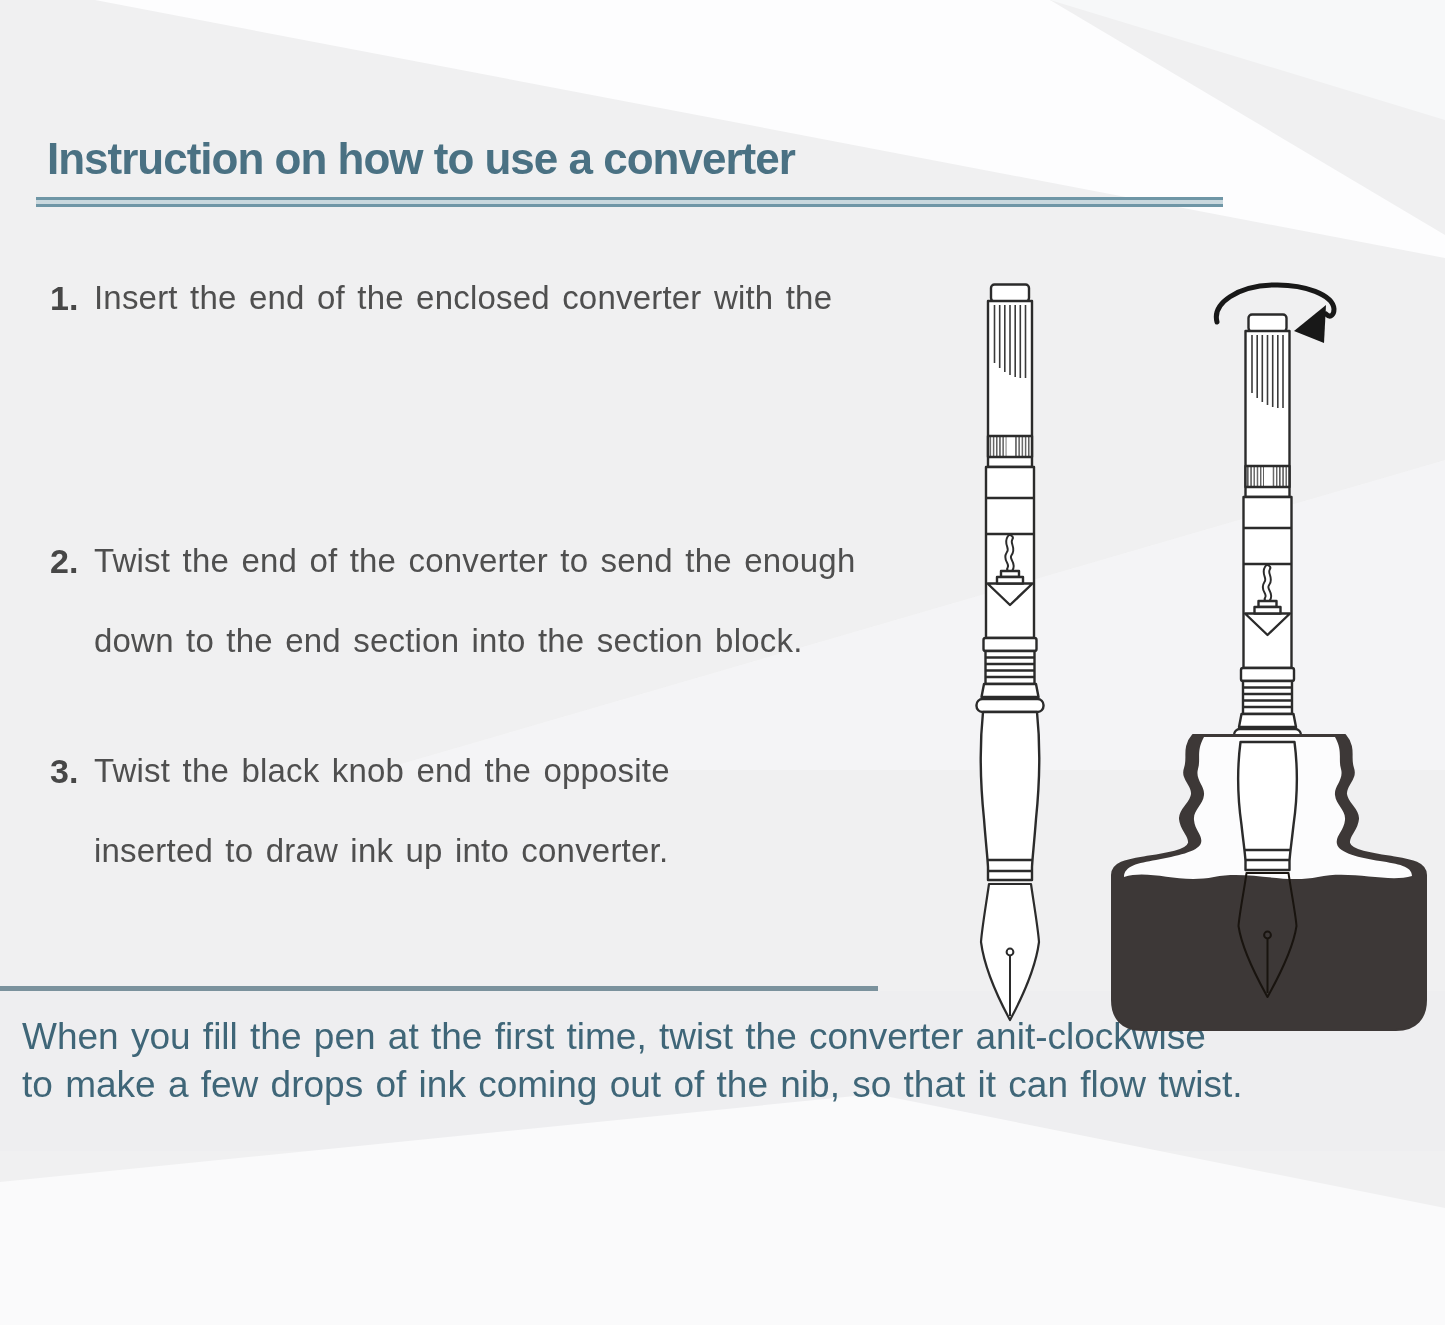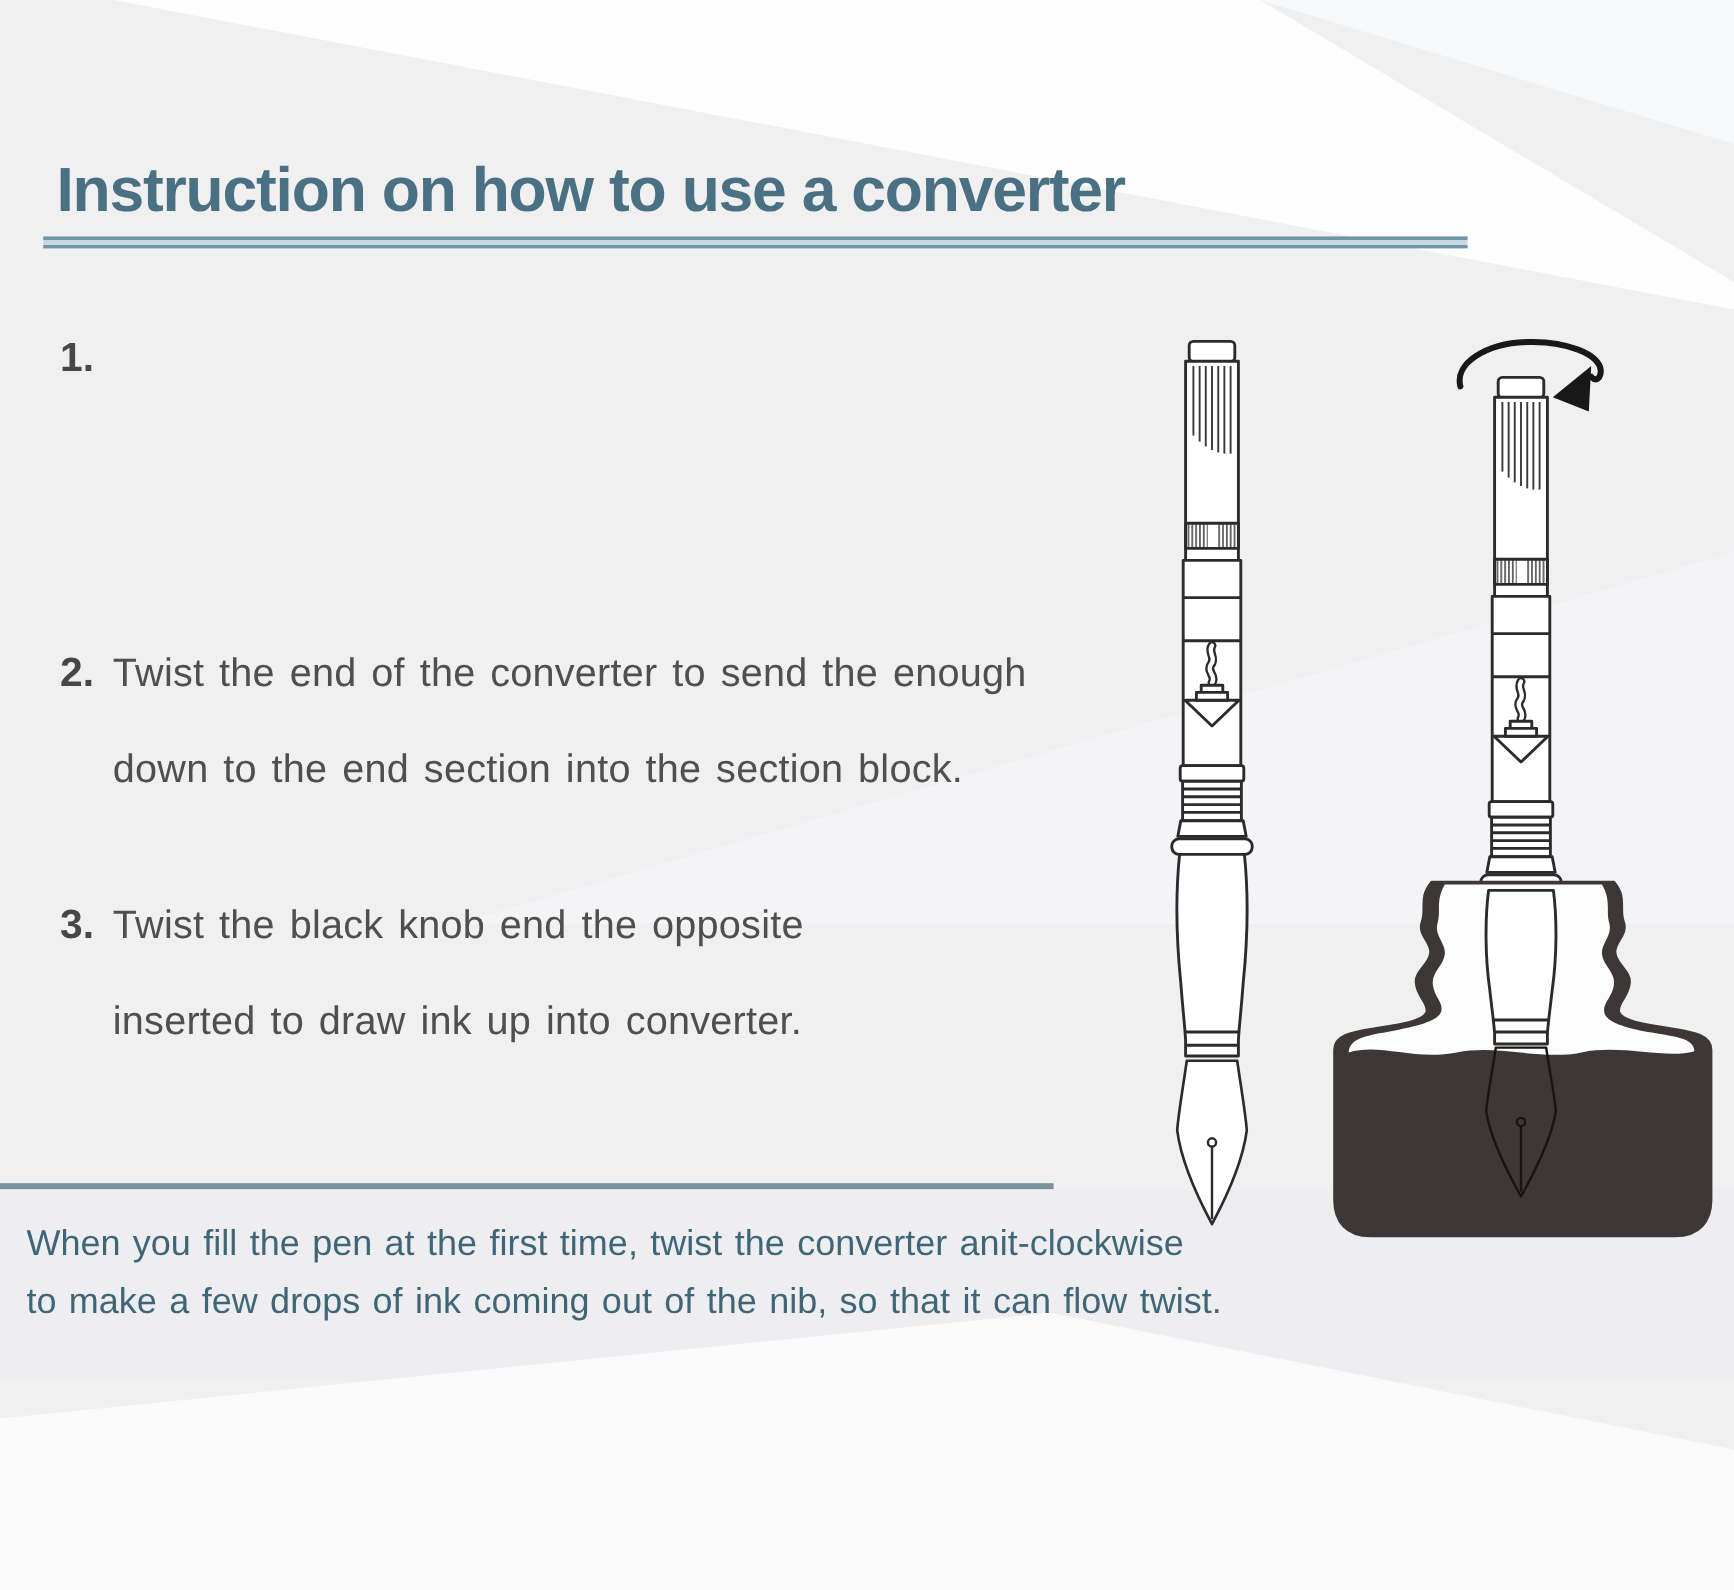--- a/index.html
+++ b/index.html
@@ -23,40 +23,40 @@
   .wedge-bottom{
     position:absolute;left:0;top:0;width:1445px;height:1325px;
     background:#fafafb;clip-path:polygon(0 1182px,875px 1094px,1445px 1208px,1445px 1325px,0 1325px);
   }
   .footer-band{
     position:absolute;left:0;top:991px;width:1445px;height:160px;
     background:#ededef;opacity:.55;
   }
   .title{
     position:absolute;left:47px;top:126px;margin:0;
-    font-size:52px;line-height:66px;font-weight:bold;letter-spacing:-1px;
+    font-size:44px;line-height:66px;font-weight:bold;letter-spacing:-1px;
     color:#4a7183;white-space:nowrap;
   }
   .title-underline{
     position:absolute;left:36px;top:197px;width:1187px;height:10px;
     background:linear-gradient(to bottom,#6f96a6 0 30%,#c9d8de 30% 72%,#6f96a6 72% 100%);
   }
   .step{position:absolute;display:flex;align-items:flex-start;color:#4f4f4f;}
   .step .num{
     width:44px;flex:0 0 44px;font-size:34px;font-weight:bold;color:#474747;
     line-height:80px;
   }
   .step .lines{font-size:33px;line-height:80px;word-spacing:3px;letter-spacing:.2px;white-space:nowrap;}
   .step1{left:50px;top:258px;}
   .step2{left:50px;top:521px;}
   .step3{left:50px;top:731px;}
   .divider{position:absolute;left:0;top:986px;width:878px;height:5px;background:#7b929d;}
   .footer{
     position:absolute;left:22px;top:1013px;color:#3f6678;
-    font-size:30px;line-height:48px;word-spacing:2px;white-space:nowrap;
+    font-size:37px;line-height:48px;word-spacing:2px;white-space:nowrap;
   }
   .art{position:absolute;left:0;top:0;width:1445px;height:1325px;}
 </style>
 </head>
 <body>
 
 <div class="canvas">
 
   <div class="bg">
     <div class="wedge-top"></div>
@@ -65,20 +65,21 @@
     <div class="footer-band"></div>
     <div class="wedge-bottom"></div>
   </div>
 
   <h1 class="title">Instruction on how to use a converter</h1>
   <div class="title-underline"></div>
 
   <section class="step step1">
     <span class="num">1.</span>
     <div class="lines">
+      <div>Insert the end of the enclosed converter with the</div>
     </div>
   </section>
 
   <section class="step step2">
     <span class="num">2.</span>
     <div class="lines">
       <div>Twist the end of the converter to send the enough</div>
       <div>down to the end section into the section block.</div>
     </div>
   </section>

